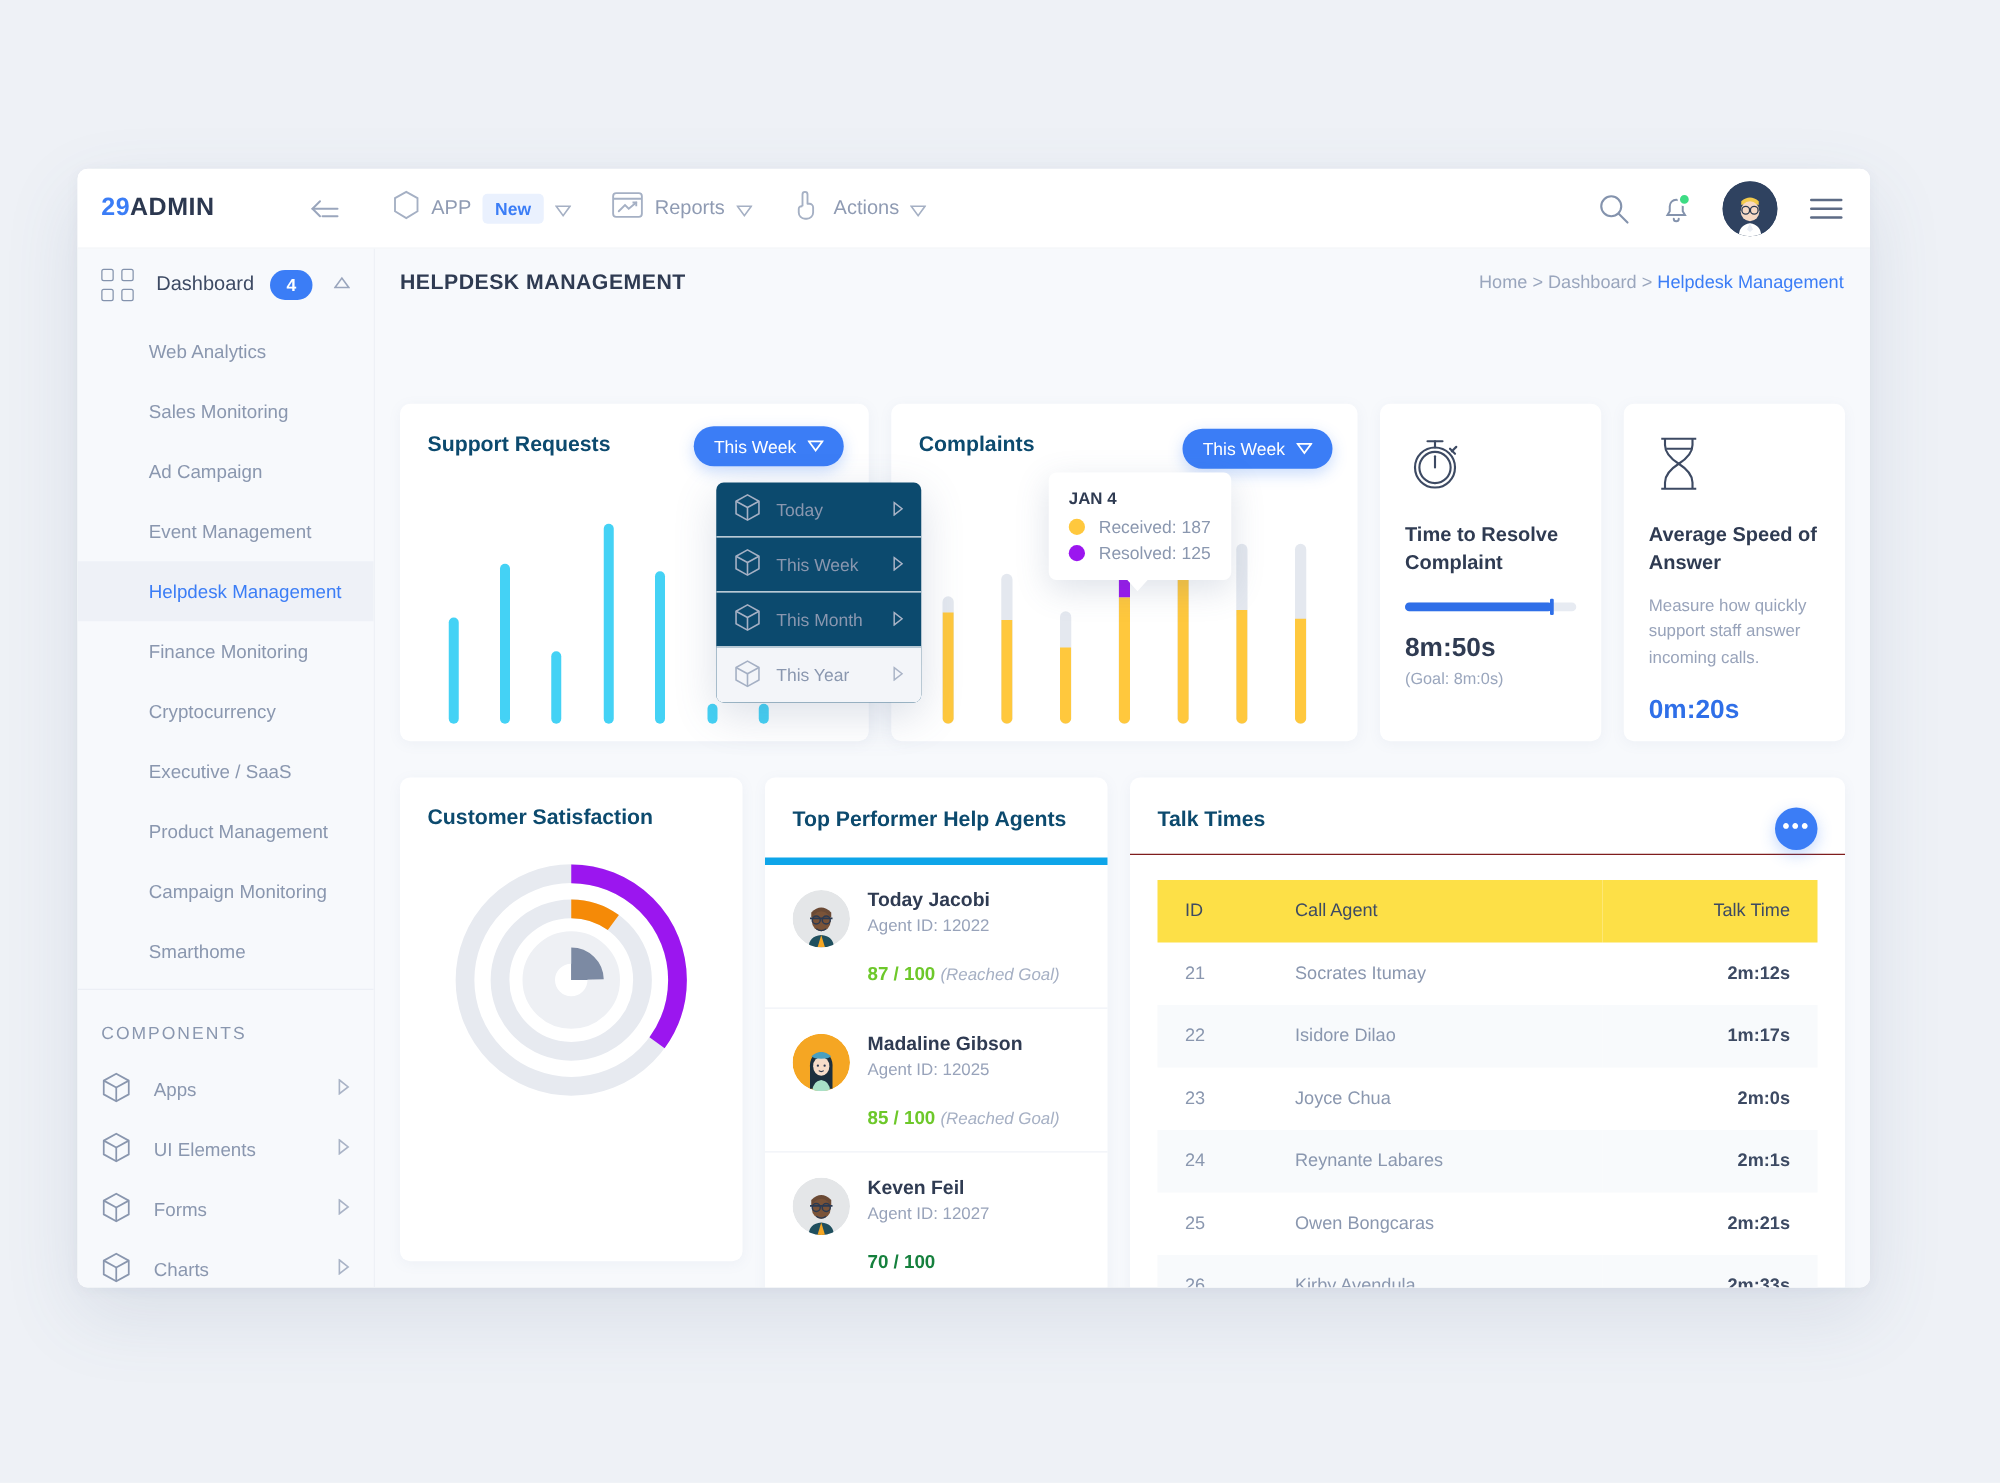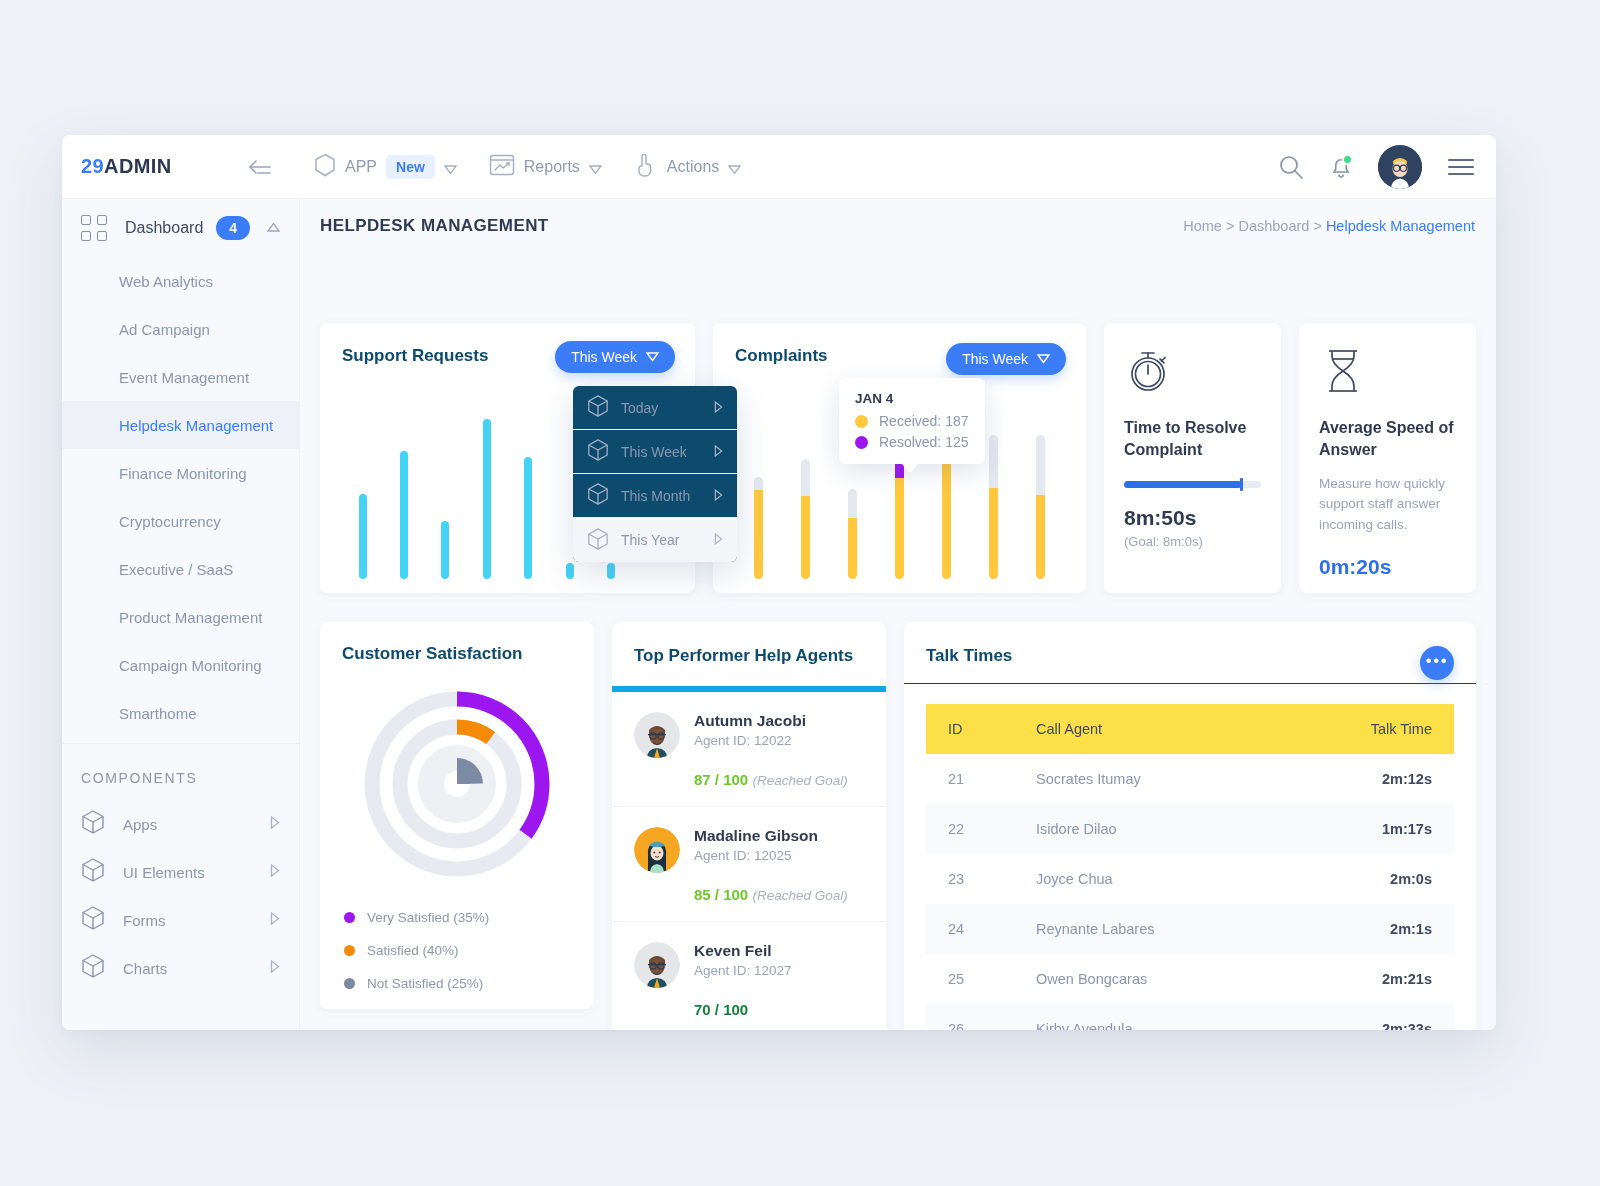--- a/index.html
+++ b/index.html
@@ -392,20 +392,23 @@
       <span class="dash-caret">
         <svg width="13" height="11" viewBox="0 0 13 11" fill="none" stroke="#9aa6bd" stroke-width="1.3">
             <path d="M1 9 L6.5 1.5 L12 9 Z"></path>
           </svg>
       </span>
     </div>
 
     <div>
       <div class="side-item">
           <span>Web Analytics</span>
+        </div>
+      <div class="side-item">
+          <span>Sales Monitoring</span>
         </div>
       <div class="side-item">
           <span>Ad Campaign</span>
         </div>
       <div class="side-item">
           <span>Event Management</span>
         </div>
       <div class="side-item active">
           <span>Helpdesk Management</span>
         </div>
@@ -736,34 +739,20 @@
 
             <circle cx="100" cy="100" r="57" fill="none" stroke="#f58a07" stroke-width="15" stroke-dasharray="143 358" stroke-dashoffset="107" transform="rotate(-90 100 100)"></circle>
 
             <circle cx="100" cy="100" r="26" fill="none" stroke="#eef0f4" stroke-width="26"></circle>
 
             <path d="M100 100 L100 87 A13 13 0 0 1 113 100 Z" fill="#7c8aa3"></path>
             <path d="M100 100 m-13 0 a13 13 0 1 0 26 0 a13 13 0 1 0 -26 0" fill="none"></path>
             <circle cx="100" cy="100" r="13" fill="none" stroke="#7c8aa3" stroke-width="26" stroke-dasharray="20 62" stroke-dashoffset="0" transform="rotate(-90 100 100)"></circle>
           </svg>
         </div>
-        <div class="legend">
-          <div class="legend-row">
-            <span class="legend-dot" style="background:#9b16ef"></span>
-            <span class="legend-text">Very Satisfied (35%)</span>
-          </div>
-          <div class="legend-row">
-            <span class="legend-dot" style="background:#f58a07"></span>
-            <span class="legend-text">Satisfied (40%)</span>
-          </div>
-          <div class="legend-row">
-            <span class="legend-dot" style="background:#7c8aa3"></span>
-            <span class="legend-text">Not Satisfied (25%)</span>
-          </div>
-        </div>
       </div>
 
       <div class="card card-agents">
         <div class="agents-head">
           <div class="card-title">Top Performer Help Agents</div>
         </div>
 
         <div class="agent-row">
           <div class="agent-top">
             <div class="agent-avatar">
@@ -773,21 +762,21 @@
                 <ellipse cx="23" cy="25" rx="7.5" ry="8" fill="#7a5338"></ellipse>
                 <rect x="14" y="22" width="18" height="1.4" fill="#2b3a52"></rect>
                 <circle cx="19" cy="24" r="3.2" fill="none" stroke="#2b3a52" stroke-width="1.2"></circle>
                 <circle cx="27" cy="24" r="3.2" fill="none" stroke="#2b3a52" stroke-width="1.2"></circle>
                 <path d="M19 31 q4 3 8 0" stroke="#2b3a52" stroke-width="1" fill="none"></path>
                 <path d="M13 46 q0 -9 10 -10 q10 1 10 10 Z" fill="#1f4f5e"></path>
                 <path d="M23 36 l-3 10 h6 Z" fill="#f5a623"></path>
               </svg>
             </div>
             <div>
-              <div class="agent-name">Autumn Jacobi</div>
+              <div class="agent-name">Today Jacobi</div>
               <div class="agent-id">Agent ID: 12022</div>
             </div>
           </div>
           <div class="agent-score">
             <span class="score-green">87 / 100</span>
             <span class="score-note">(Reached Goal)</span>
           </div>
         </div>
 
         <div class="agent-row">

